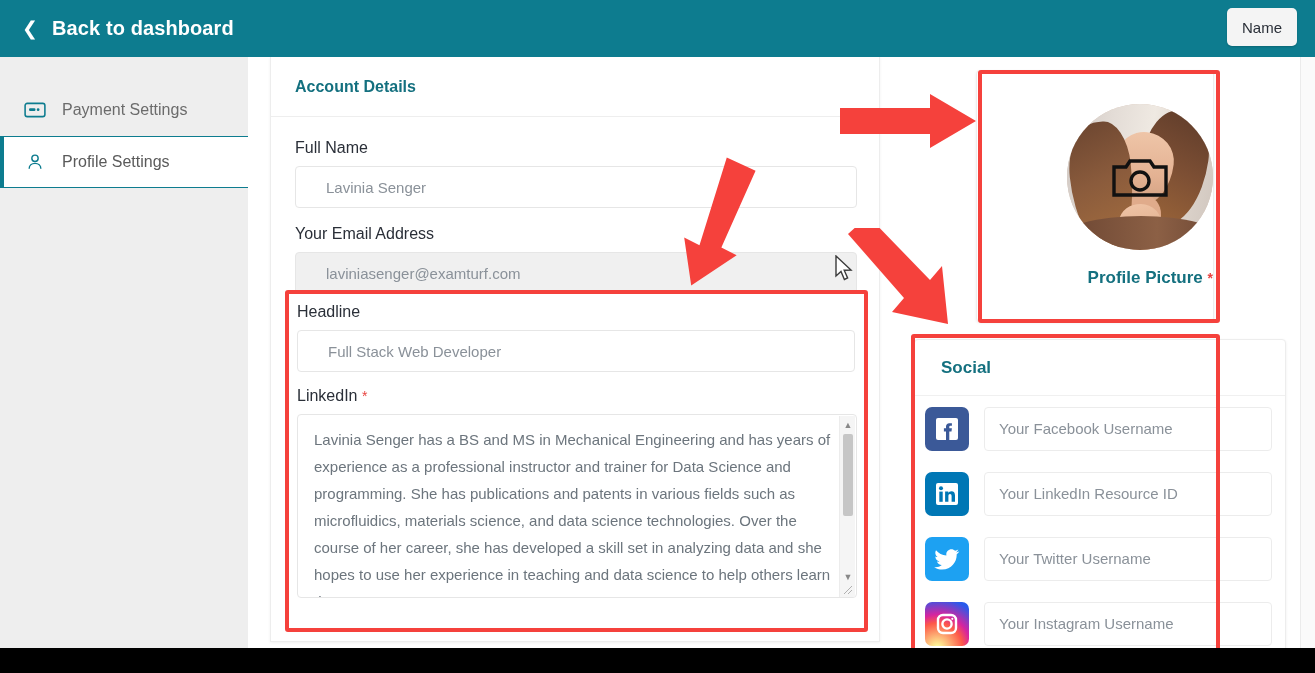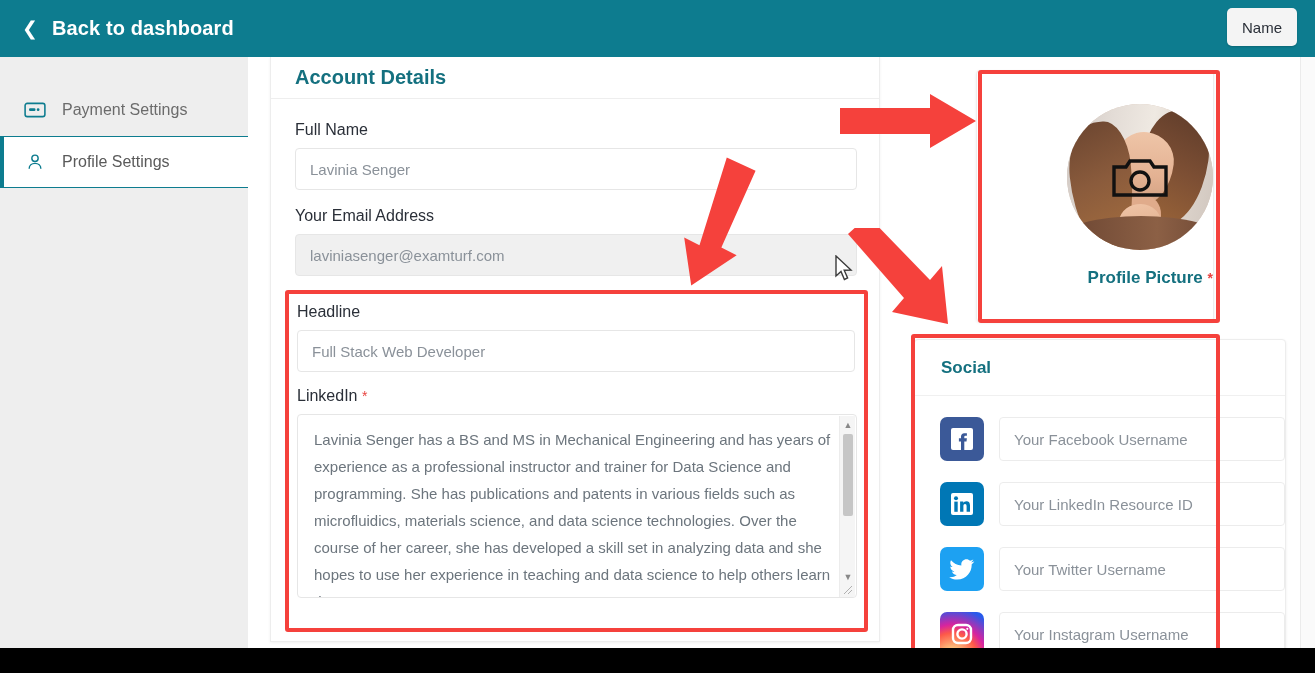--- a/index.html
+++ b/index.html
@@ -94,42 +94,42 @@
   }
   .acct-card {
     position: absolute; left: 0; top: 0;
     width: 610px; height: 585px;
     background: #fff;
     border: 1px solid #ededed;
     border-top: none;
     box-shadow: 0 1px 3px rgba(0,0,0,.06);
   }
   .card-head {
-    height: 42px;
+    height: 60px;
     display: flex; align-items: center;
     padding: 0 0 0 24px;
     border-bottom: 1px solid #eeeeee;
     color: #14707f;
-    font-size: 20px; font-weight: bold;
+    font-size: 16px; font-weight: bold;
   }
   .card-body { padding: 22px 26px 0 24px; }
 
   .field-label {
     color: #2a2f38;
     font-size: 16px;
     margin-bottom: 9px;
     display: block;
   }
   .req { color: #e8423f; font-size: 14px; }
 
   .txt-input {
     width: 562px; height: 42px;
     border: 1px solid #e6e6e6;
     border-radius: 4px;
-    padding: 0 14px;
+    padding: 0 30px;
     font-size: 15px;
     color: #6c757d;
     font-family: "Liberation Sans", sans-serif;
     background: #fff;
     outline: none;
   }
   .txt-input::placeholder { color: #8a9199; }
   .txt-input.disabled {
     background: #f0f0f0;
     color: #9aa0a6;
@@ -269,22 +269,22 @@
   }
   .social-head {
     height: 56px;
     display: flex; align-items: center;
     padding-left: 26px;
     border-bottom: 1px solid #f0f0f0;
     color: #14707f;
     font-size: 17px; font-weight: bold;
   }
   .social-row {
-    display: flex; align-items: flex-end;
-    padding: 0 0 0 25px;
+    display: flex; align-items: center;
+    padding: 0 0 0 10px;
     height: 65px;
   }
   .sico {
     width: 44px; height: 44px;
     border-radius: 7px;
     flex: none;
     display: flex; align-items: center; justify-content: center;
     color: #fff;
   }
   .sico.fb { background: #3b5998; }

